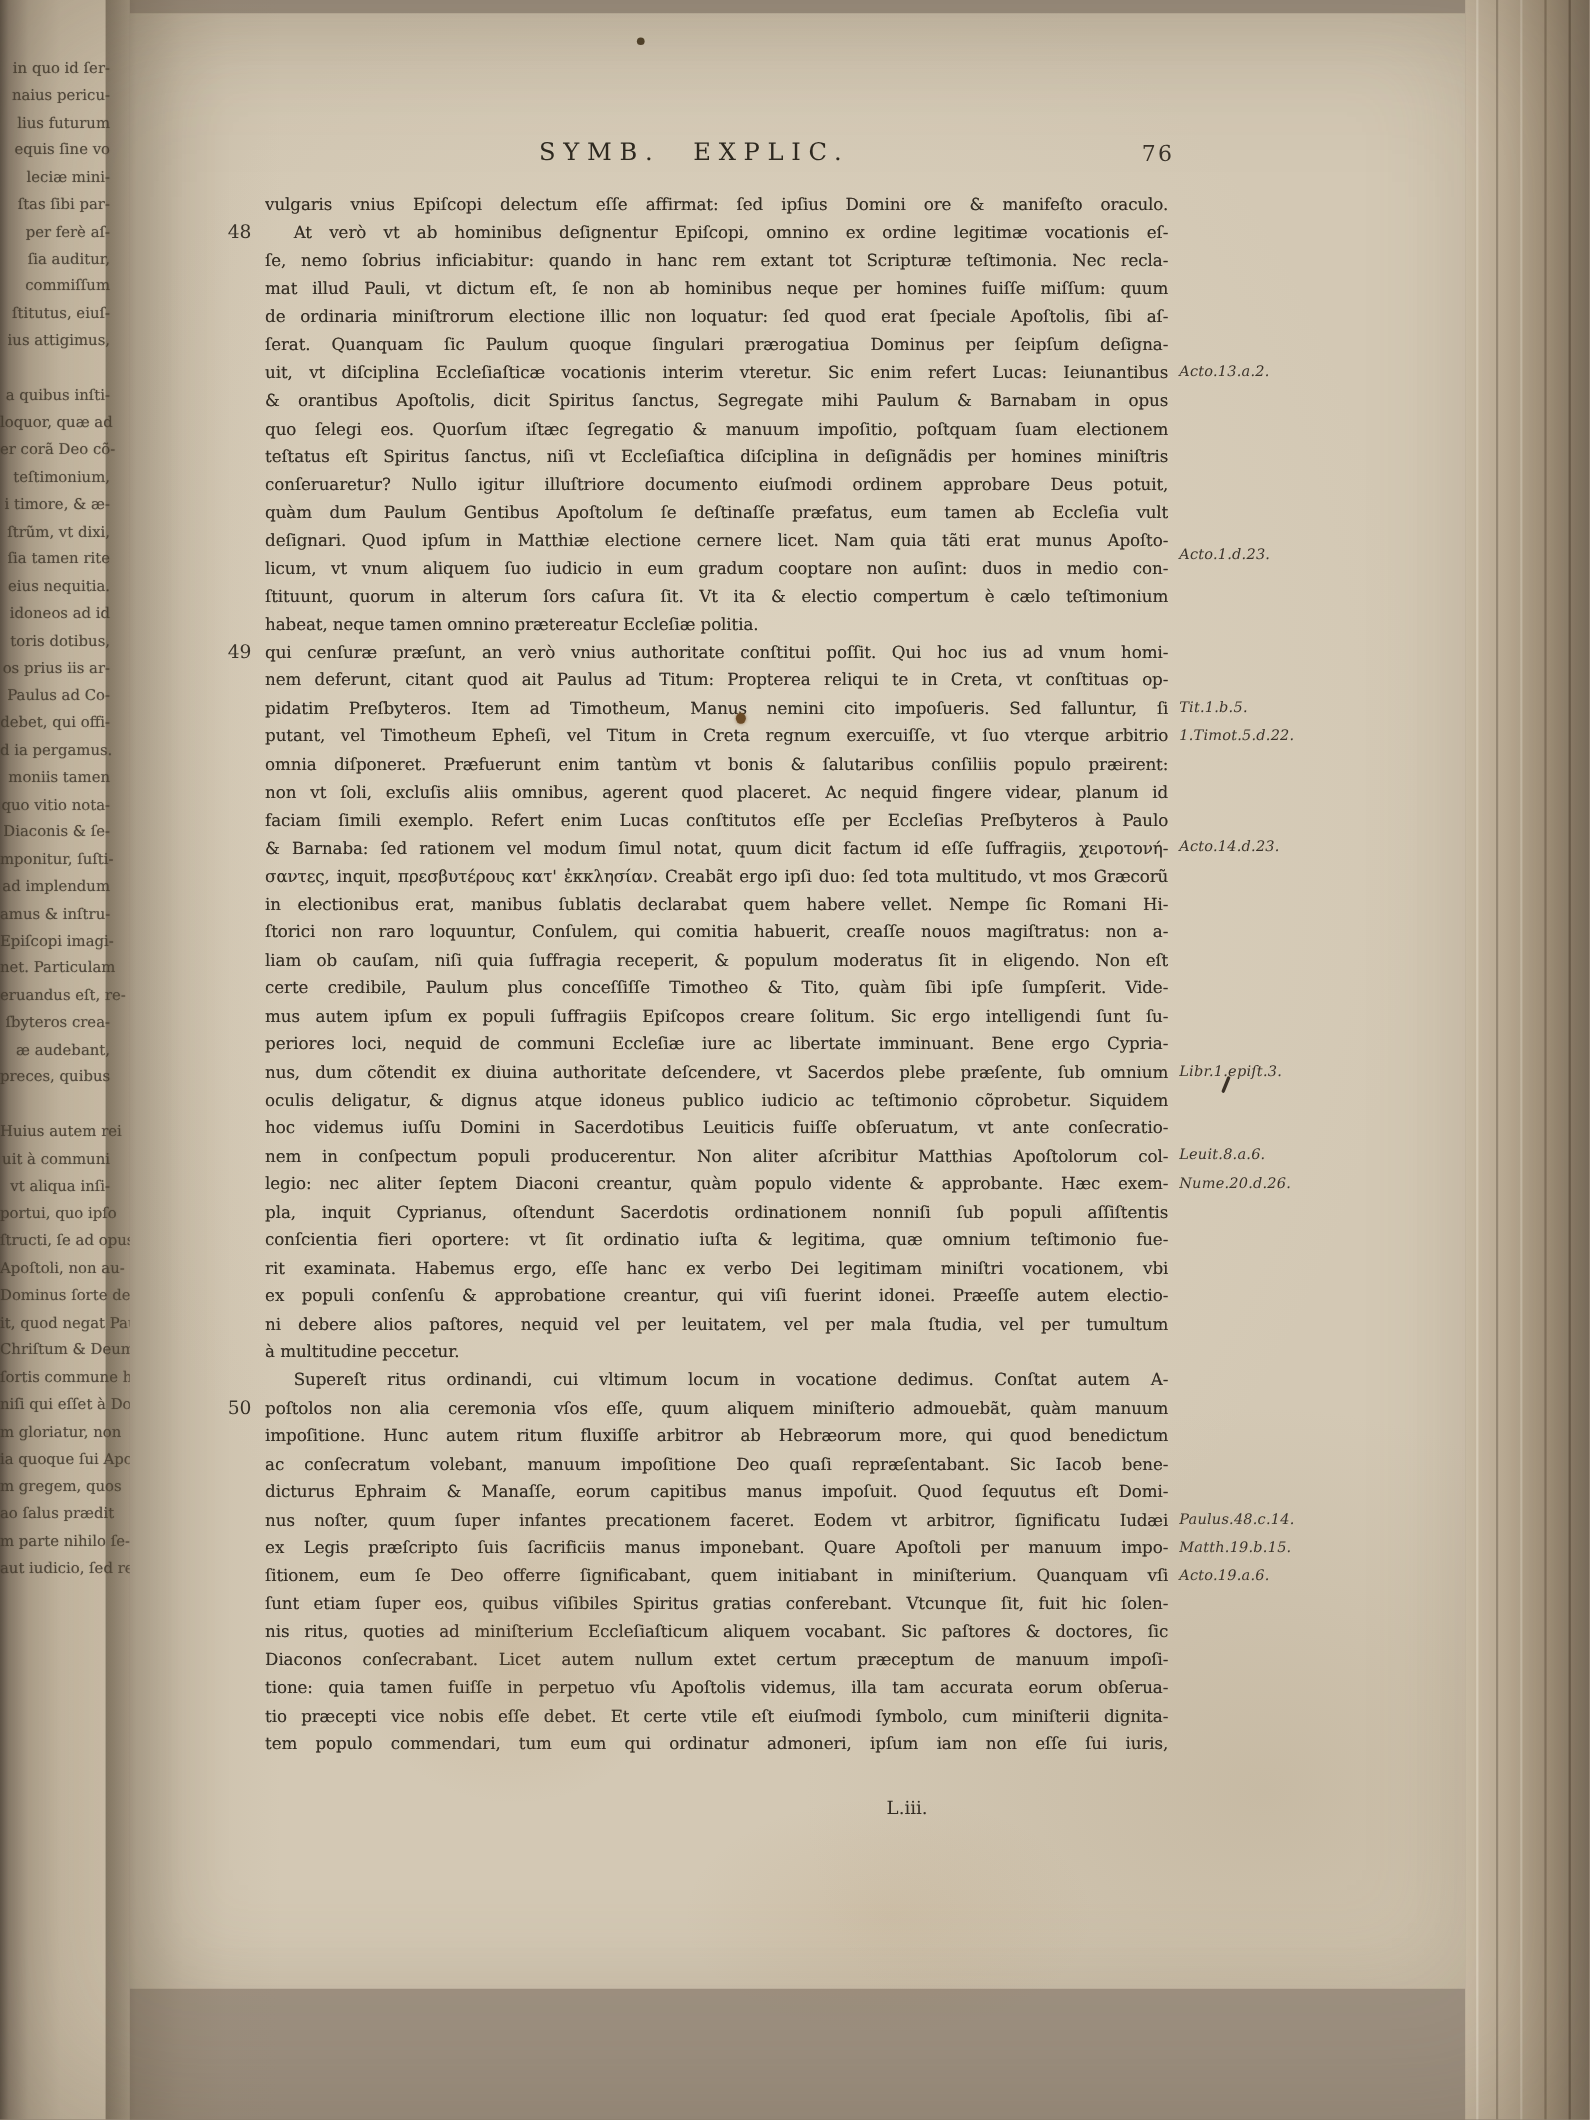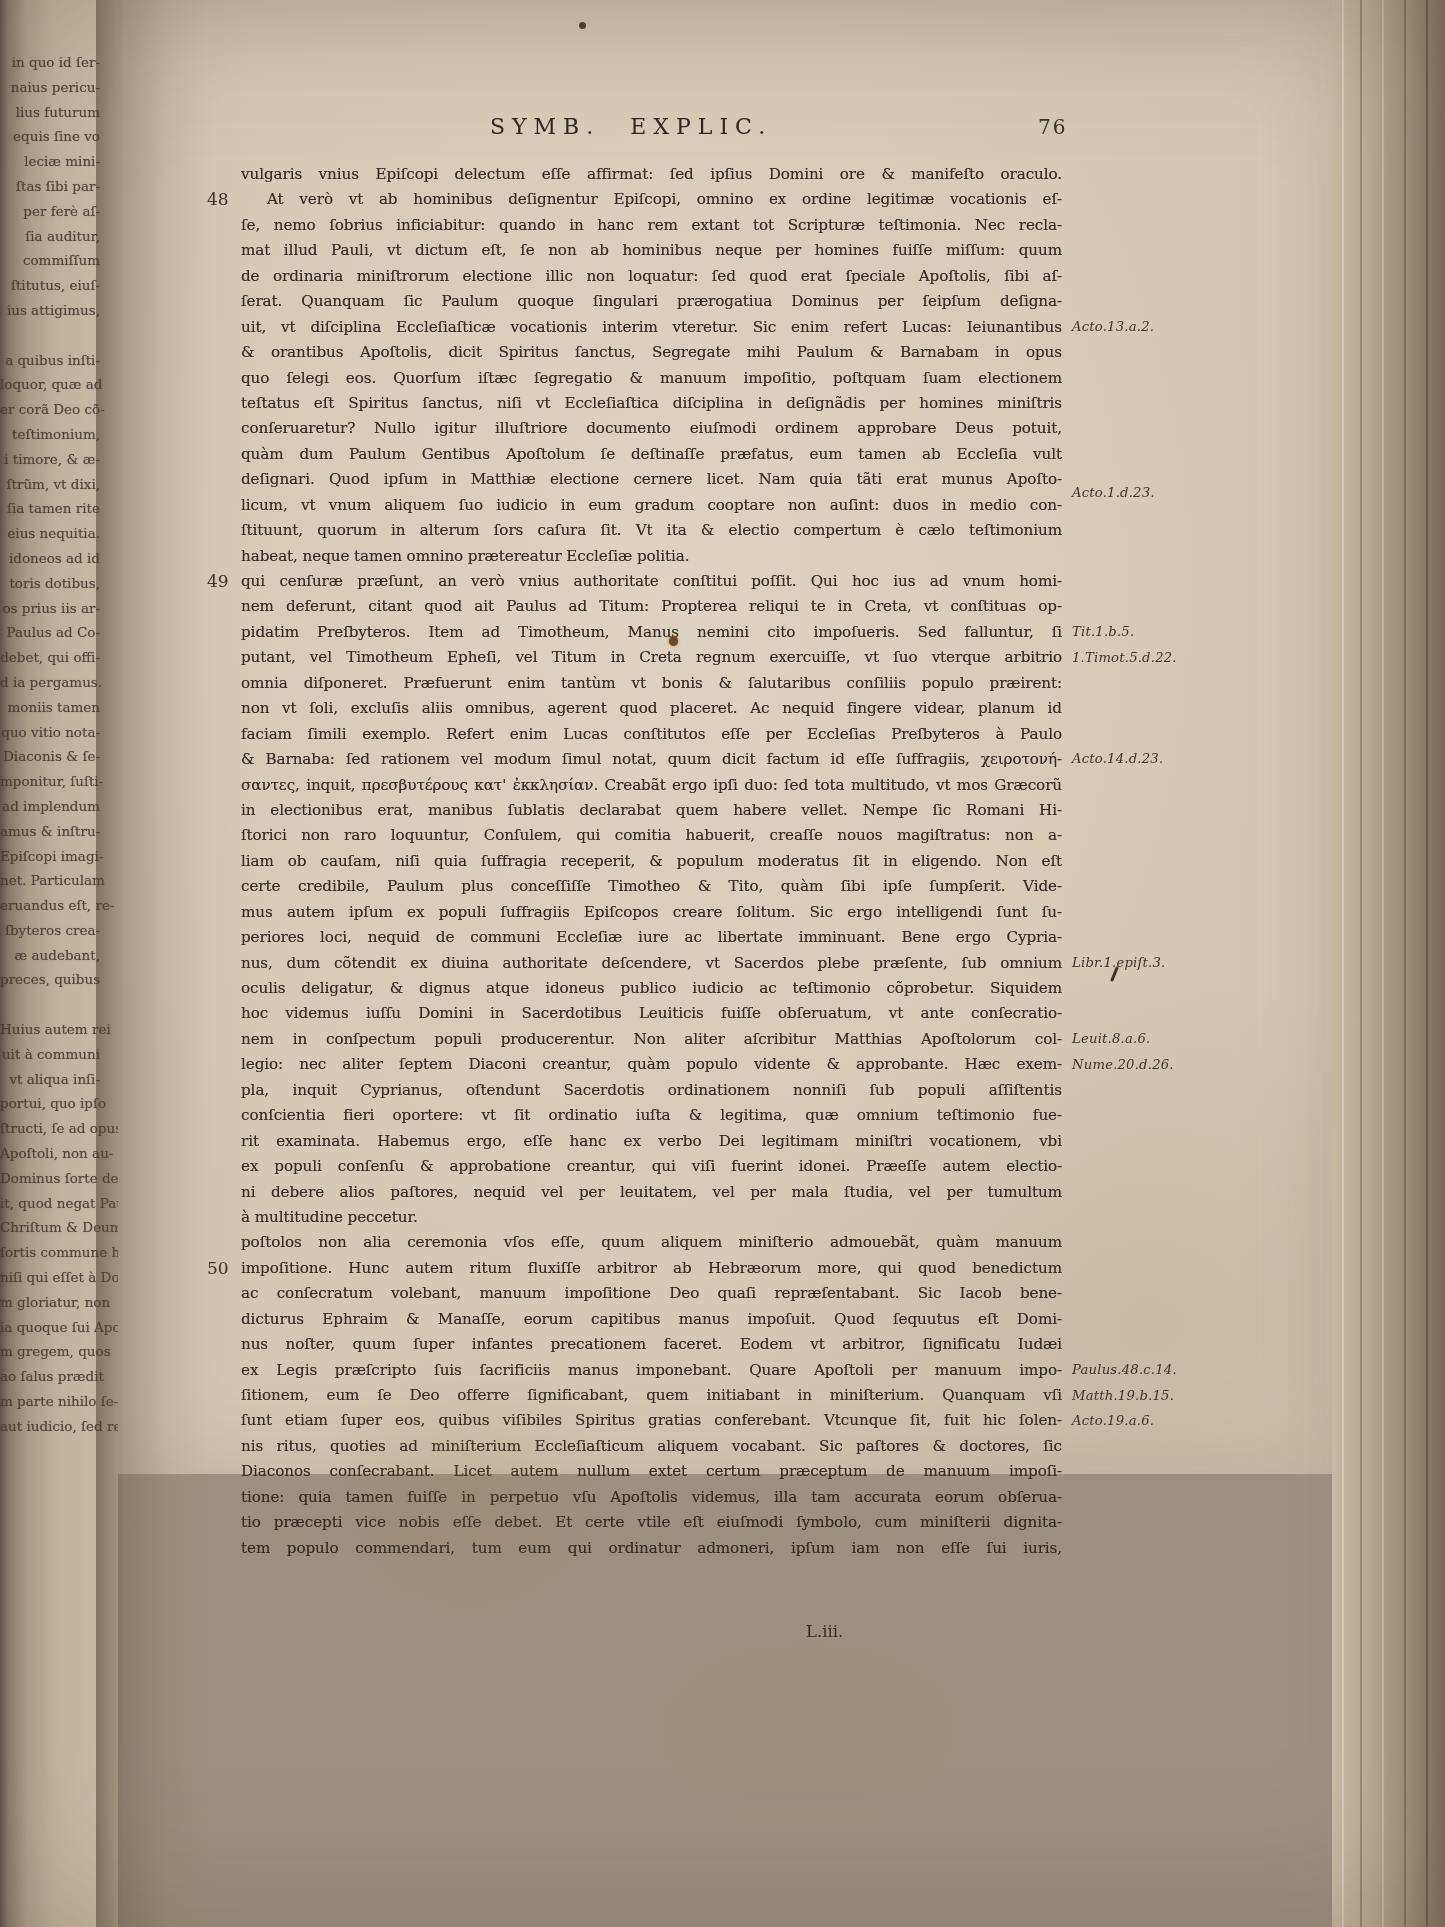--- a/index.html
+++ b/index.html
@@ -10,21 +10,21 @@
   .left-strip{position:absolute;left:0;top:0;width:118px;height:100%;z-index:1;
     background:linear-gradient(90deg,#60564a 0px,#8d8070 8px,#b3a691 26px,#c6b9a3 55px,#cbbea8 100%);}
   .facing-text{position:absolute;left:0;top:50px;width:100px;z-index:2;}
   .fline{height:24.8px;line-height:24.8px;font-size:13.5px;color:#443c30;text-align:right;
          white-space:nowrap;opacity:.9;text-shadow:0 0 1px rgba(68,60,48,.55);}
   .gutter{position:absolute;left:96px;top:0;width:160px;height:100%;z-index:5;pointer-events:none;
     background:linear-gradient(90deg,rgba(74,62,47,.55) 0,rgba(104,90,70,.32) 28px,
                rgba(130,114,90,.16) 70px,rgba(150,134,110,.06) 110px,rgba(0,0,0,0) 160px);}
 
   
-  .page{position:absolute;left:118px;top:0;width:1214px;height:1474px;z-index:3;
+  .page{position:absolute;left:118px;top:12px;width:1214px;height:1796px;z-index:3;
     background:
       radial-gradient(ellipse 900px 1200px at 45% 40%, #ddd3c0 0%, rgba(221,211,192,0) 70%),
       radial-gradient(ellipse 600px 500px at 85% 90%, rgba(176,160,134,.35) 0%, rgba(176,160,134,0) 70%),
       #d3c8b4;
     box-shadow:inset 0 0 90px rgba(125,105,78,.22);}
 
   .running-title{position:absolute;left:372px;top:114px;font-size:22px;letter-spacing:7px;
     word-spacing:16px;color:#2f2a21;white-space:nowrap;}
   .pagenum{position:absolute;left:920px;top:115px;font-size:20px;letter-spacing:2px;color:#3a332a;}
 
@@ -172,20 +172,21 @@
         <div class="bline">oculis deligatur, &amp; dignus atque idoneus publico iudicio ac teſtimonio cõprobetur. Siquidem</div>
         <div class="bline">hoc videmus iuſſu Domini in Sacerdotibus Leuiticis fuiſſe obſeruatum, vt ante conſecratio-</div>
         <div class="bline">nem in conſpectum populi producerentur. Non aliter aſcribitur Matthias Apoſtolorum col-</div>
         <div class="bline">legio: nec aliter ſeptem Diaconi creantur, quàm populo vidente &amp; approbante. Hæc exem-</div>
         <div class="bline">pla, inquit Cyprianus, oſtendunt Sacerdotis ordinationem nonniſi ſub populi aſſiſtentis</div>
         <div class="bline">conſcientia fieri oportere: vt ſit ordinatio iuſta &amp; legitima, quæ omnium teſtimonio fue-</div>
         <div class="bline">rit examinata. Habemus ergo, eſſe hanc ex verbo Dei legitimam miniſtri vocationem, vbi</div>
         <div class="bline">ex populi conſenſu &amp; approbatione creantur, qui viſi fuerint idonei. Præeſſe autem electio-</div>
         <div class="bline">ni debere alios paſtores, nequid vel per leuitatem, vel per mala ſtudia, vel per tumultum</div>
         <div class="bline pend">à multitudine peccetur.</div>
+        <div class="bline ind">Supereſt ritus ordinandi, cui vltimum locum in vocatione dedimus. Conſtat autem A-</div>
         <div class="bline">poſtolos non alia ceremonia vſos eſſe, quum aliquem miniſterio admouebãt, quàm manuum</div>
         <div class="bline">impoſitione. Hunc autem ritum fluxiſſe arbitror ab Hebræorum more, qui quod benedictum</div>
         <div class="bline">ac conſecratum volebant, manuum impoſitione Deo quaſi repræſentabant. Sic Iacob bene-</div>
         <div class="bline">dicturus Ephraim &amp; Manaſſe, eorum capitibus manus impoſuit. Quod ſequutus eſt Domi-</div>
         <div class="bline">nus noſter, quum ſuper infantes precationem faceret. Eodem vt arbitror, ſignificatu Iudæi</div>
         <div class="bline">ex Legis præſcripto ſuis ſacrificiis manus imponebant. Quare Apoſtoli per manuum impo-</div>
         <div class="bline">ſitionem, eum ſe Deo offerre ſignificabant, quem initiabant in miniſterium. Quanquam vſi</div>
         <div class="bline">ſunt etiam ſuper eos, quibus viſibiles Spiritus gratias conferebant. Vtcunque ſit, fuit hic ſolen-</div>
         <div class="bline">nis ritus, quoties ad miniſterium Eccleſiaſticum aliquem vocabant. Sic paſtores &amp; doctores, ſic</div>
         <div class="bline">Diaconos conſecrabant. Licet autem nullum extet certum præceptum de manuum impoſi-</div>

